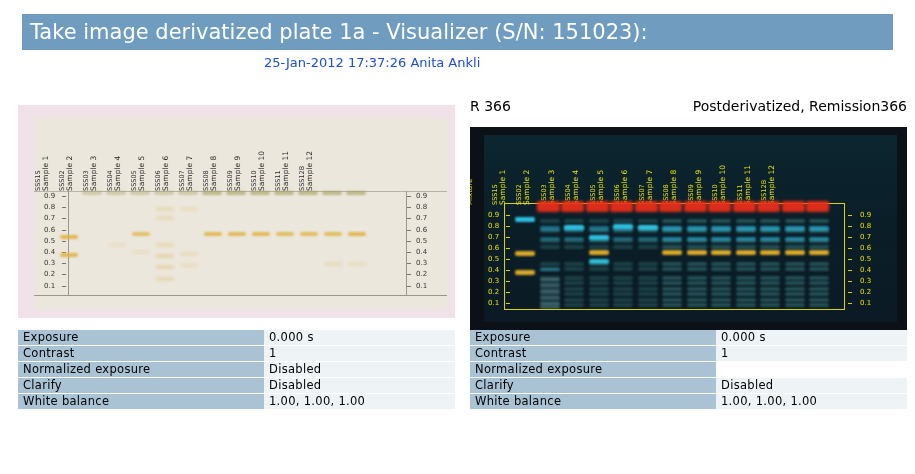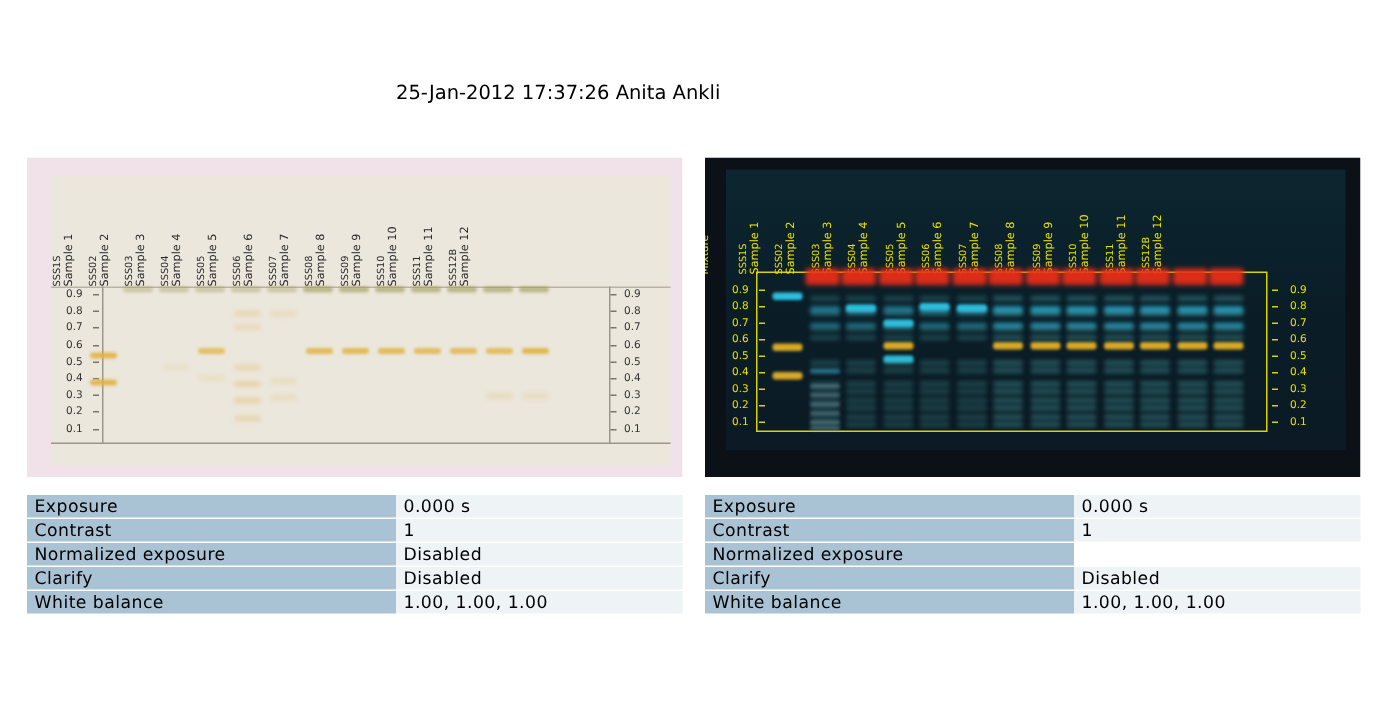--- a/index.html
+++ b/index.html
@@ -26,21 +26,21 @@
     font-size:13px;
   }
   .status-state{
     position:absolute;left:0;top:0;width:232px;height:19px;
     background:#cfdce6;color:#000;
     line-height:19px;padding-left:6px;box-sizing:border-box;
     white-space:nowrap;overflow:hidden;
   }
   .status-stamp{
     position:absolute;left:238px;top:0;width:633px;height:19px;
-    background:#ffffff;color:#000000;
+    background:#ffffff;color:#1d4ed8;
     line-height:19px;padding-left:4px;box-sizing:border-box;
     white-space:nowrap;overflow:hidden;
   }
 
   
   .panel{position:absolute;top:98px;width:437px;}
   .panel.left{left:18px;}
   .panel.right{left:470px;}
 
   .panel-head{position:relative;height:22px;}
@@ -110,20 +110,21 @@
     flex:1;background:#eef3f6;color:#000;
     line-height:15px;padding-left:5px;box-sizing:border-box;
     white-space:nowrap;overflow:hidden;letter-spacing:.3px;
   }
 </style>
 </head>
 <body>
 
 <div class="page">
 
+  <div class="titlebar top">Take image derivatized plate 1a - Visualizer (S/N: 151023):</div>
 
   <div class="statusrow">
     <div class="status-stamp">25-Jan-2012 17:37:26 Anita Ankli</div>
   </div>
 
   <div class="panel left">
     <div class="plate wl" id="plate-left">
       <div class="plate-inner">
         <div class="wl-bg"></div>
         <div class="wl-frame"></div>
@@ -249,20 +250,24 @@
           <div class="band" style="left: 232px; top: 86px; width: 20px; height: 4px; background: rgba(150, 145, 70, 0.55); filter: blur(1.2px);"></div>
           <div class="band" style="left: 256px; top: 86px; width: 20px; height: 4px; background: rgba(150, 145, 70, 0.55); filter: blur(1.2px);"></div>
           <div class="band" style="left: 280px; top: 86px; width: 20px; height: 4px; background: rgba(150, 145, 70, 0.55); filter: blur(1.2px);"></div>
           <div class="band" style="left: 304px; top: 86px; width: 20px; height: 4px; background: rgba(150, 145, 70, 0.55); filter: blur(1.2px);"></div>
           <div class="band" style="left: 328px; top: 86px; width: 20px; height: 4px; background: rgba(150, 145, 70, 0.55); filter: blur(1.2px);"></div>
         </div>
     </div>
   </div>
 
   <div class="panel right">
+    <div class="panel-head">
+      <div class="panel-mode">R 366</div>
+      <div class="panel-desc">Postderivatized, Remission366</div>
+    </div>
     <div class="plate uv" id="plate-right">
       <div class="plate-inner">
         <div class="uv-bg"></div>
         <div class="uv-frame"></div>
         <div class="uv-box"></div>
       <div class="lane-label" style="left: 52px; bottom: 135px;">
             <span class="name" style="font-size: 7px;">Mixture</span>
           </div>
           <div class="lane-label" style="left: 76.5px; bottom: 135px;">
             <span class="code">SSS1S</span>

